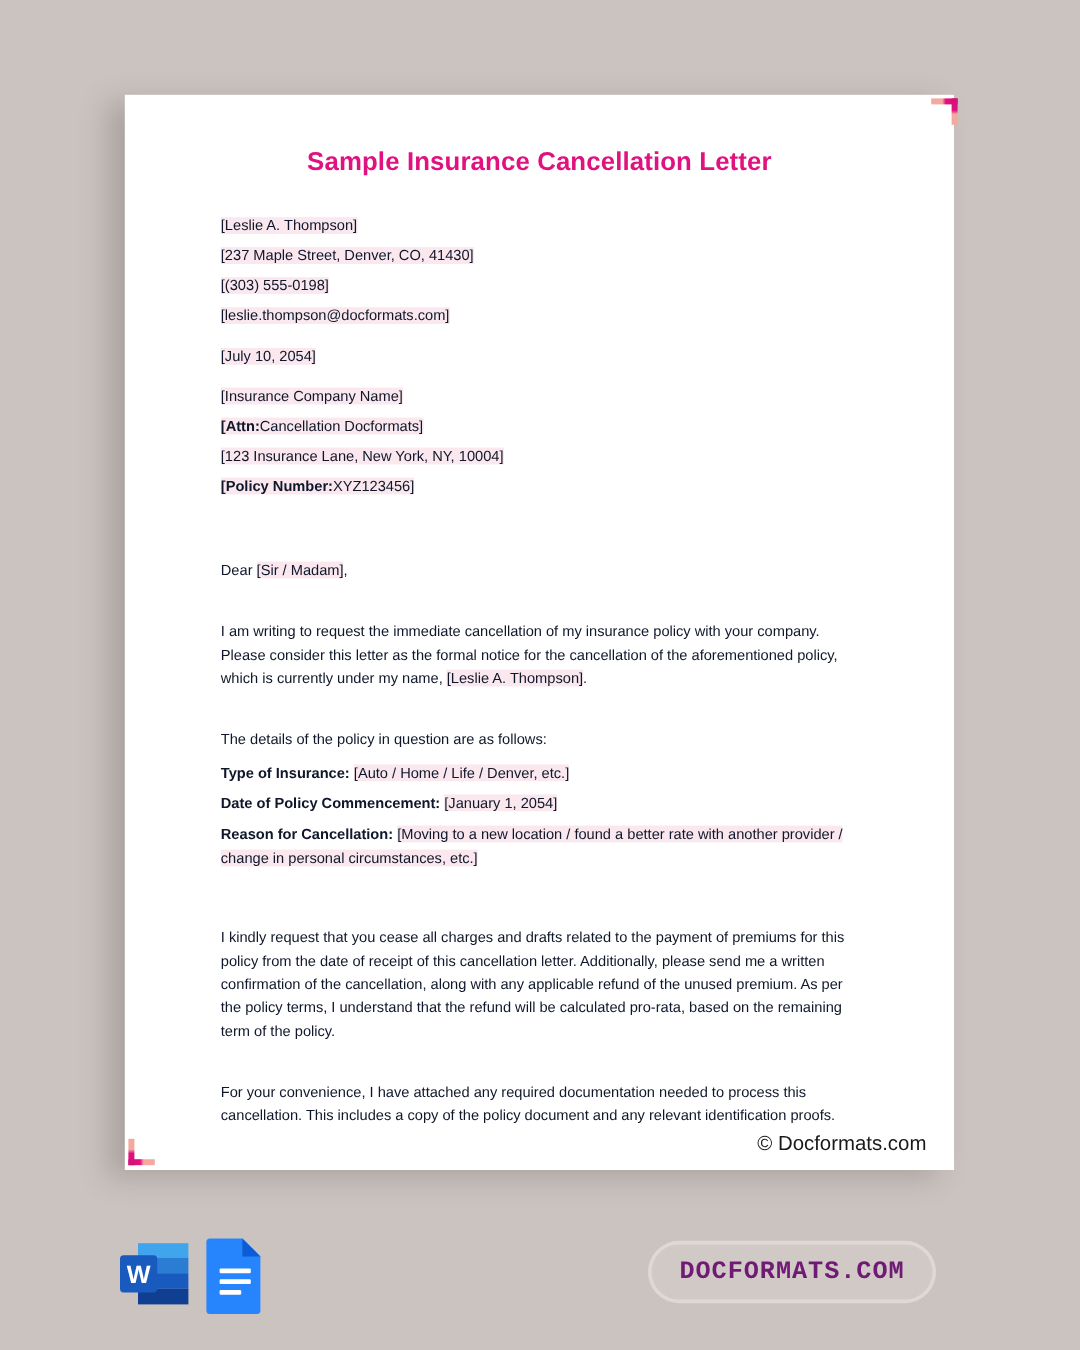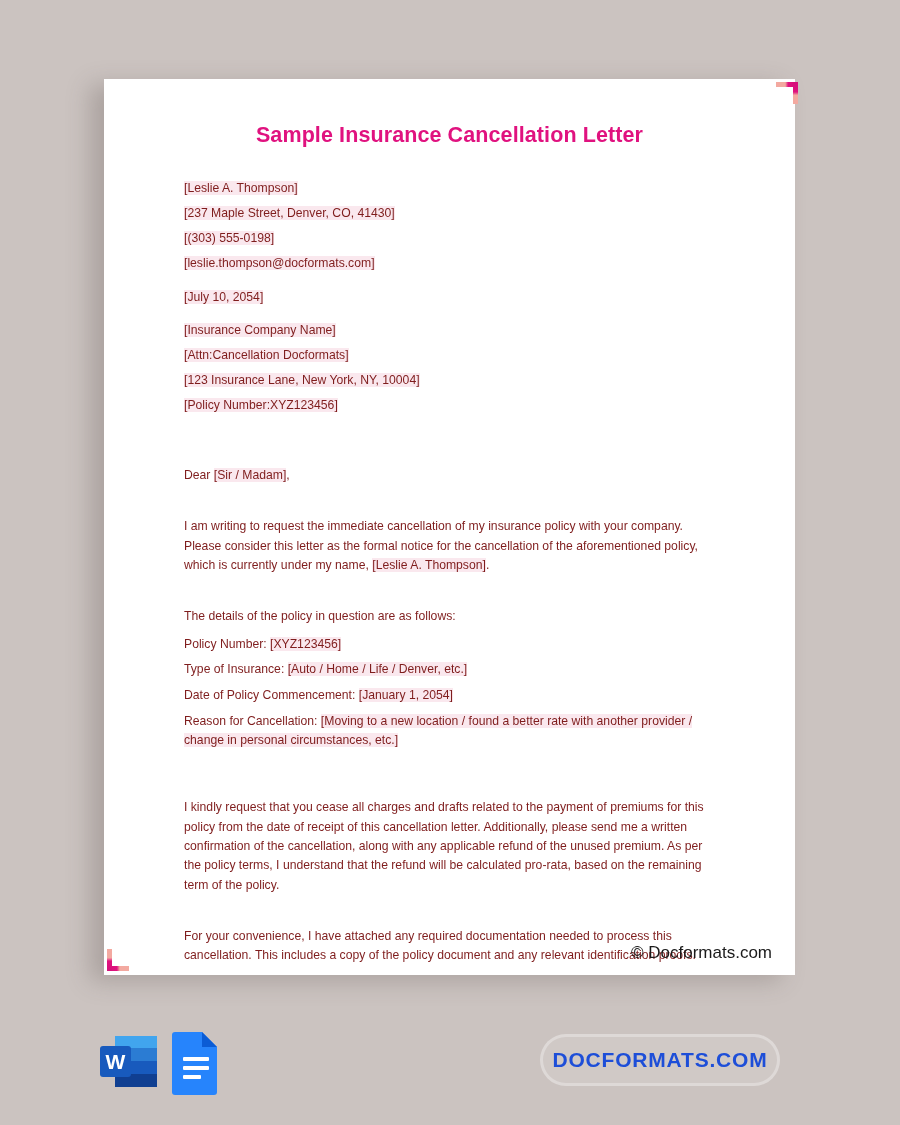--- a/index.html
+++ b/index.html
@@ -76,32 +76,32 @@
   }
 
   .block {
     margin-top: 0;
   }
 
   p.line, p.para {
     margin: 0;
     font-size: 12.2px;
     line-height: 19.3px;
-    color: #7f1d1d;
+    color: #0f172a;
   }
   p.line { margin-bottom: 5.6px; }
   p.para { margin-bottom: 8px; margin-top: 32px; }
 
   .gap-sm { height: 9px; }
   .gap-md { height: 13px; }
 
   .hl {
     background: #fae8ee;
   }
-  .b { font-weight: normal; }
+  .b { font-weight: bold; }
 
   #sender-block { margin-top: 31px; }
 
   #salutation { margin-bottom: 11px; }
 
   #details-block { margin-top: 2px; }
   #details-block p.line { margin-bottom: 6.6px; }
 
   #copyright {
     position: absolute;
@@ -139,25 +139,25 @@
     height: 52px;
     border-radius: 26px;
     background: rgba(255,255,255,0.10);
     border: 3px solid rgba(255,255,255,0.30);
     box-sizing: border-box;
     display: flex;
     align-items: center;
     justify-content: center;
   }
   #watermark-text {
-    color: #1d4ed8;
+    color: #701a75;
     font-size: 21px;
     font-weight: bold;
     letter-spacing: 0.8px;
-    font-family: Liberation Sans, sans-serif;
+    font-family: Liberation Mono, monospace;
   }
 </style>
 </head>
 <body>
 
 <div id="doc-page">
 
   <div class="corner-mark" id="corner-top-right">
     <i class="arm-h"></i>
       <i class="arm-v"></i>
@@ -193,21 +193,20 @@
 
     <div class="gap-md"></div>
 
     <p class="para" id="salutation"><span>Dear </span><span class="hl">[Sir / Madam]</span><span>,</span></p>
 
     <p class="para"><span>I am writing to request the immediate cancellation of my insurance policy with your company. Please consider this letter as the formal notice for the cancellation of the aforementioned policy, which is currently under my name, </span><span class="hl">[Leslie A. Thompson]</span><span>.</span></p>
 
     <p class="para">The details of the policy in question are as follows:</p>
 
     <div class="block" id="details-block">
-      <p class="line"><span class="b">Policy Number:</span> <span class="hl">[XYZ123456]</span></p>
       <p class="line"><span class="b">Type of Insurance:</span> <span class="hl">[Auto / Home / Life / Denver, etc.]</span></p>
       <p class="line"><span class="b">Date of Policy Commencement:</span> <span class="hl">[January 1, 2054]</span></p>
       <p class="line"><span class="b">Reason for Cancellation:</span> <span class="hl">[Moving to a new location / found a better rate with another provider / change in personal circumstances, etc.]</span></p>
     </div>
 
     <div class="gap-sm"></div>
 
     <p class="para">I kindly request that you cease all charges and drafts related to the payment of premiums for this policy from the date of receipt of this cancellation letter. Additionally, please send me a written confirmation of the cancellation, along with any applicable refund of the unused premium. As per the policy terms, I understand that the refund will be calculated pro-rata, based on the remaining term of the policy.</p>
     <p class="para">For your convenience, I have attached any required documentation needed to process this cancellation. This includes a copy of the policy document and any relevant identification proofs.</p>
 

